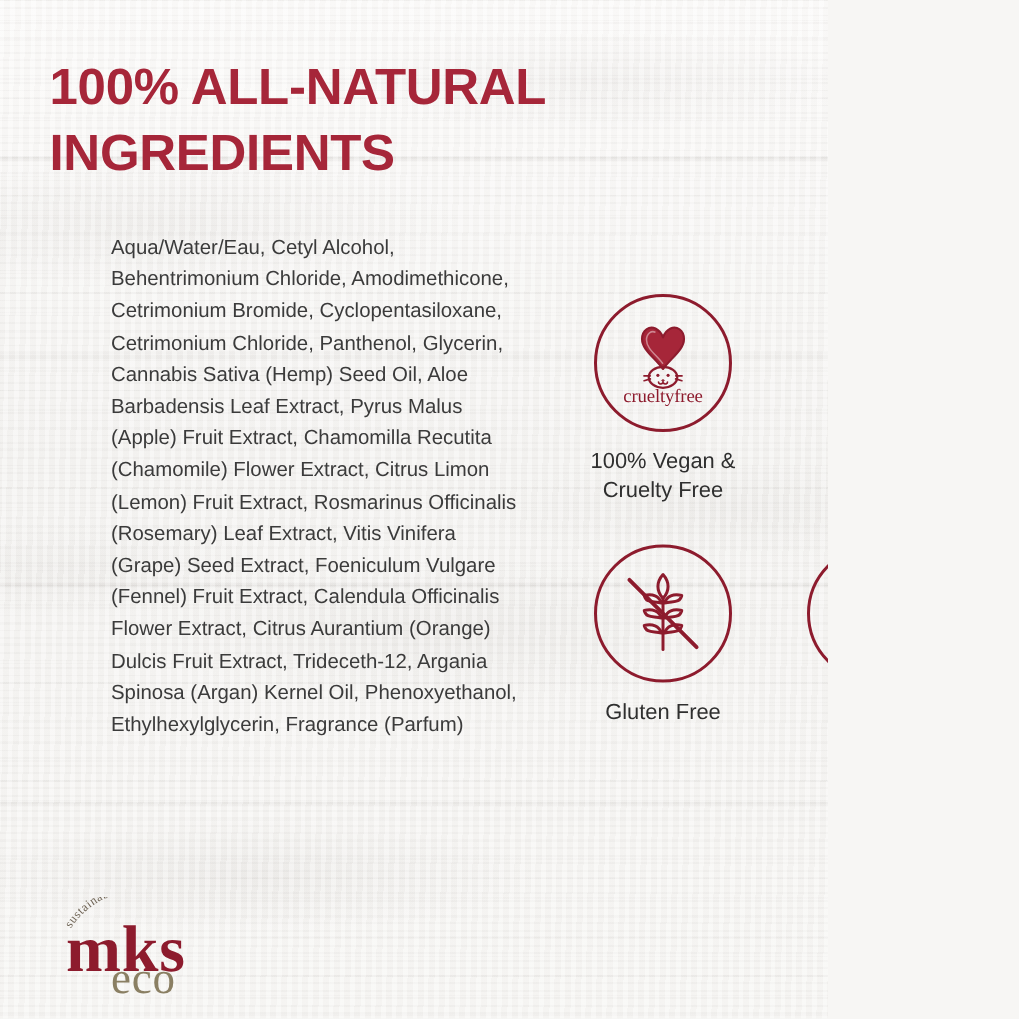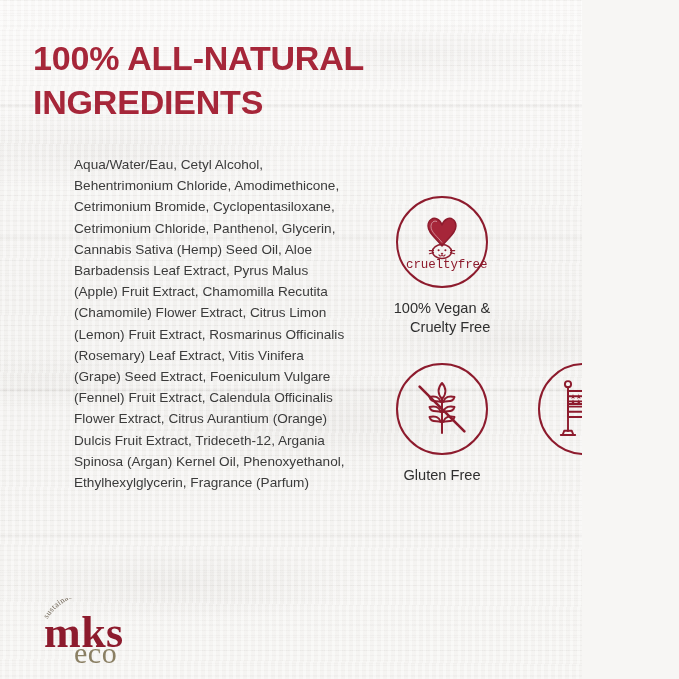--- a/index.html
+++ b/index.html
@@ -13,21 +13,20 @@
     background: #f7f6f4;
     overflow: hidden;
   }
 
   #page {
     position: relative;
     width: 552px;
     height: 679px;
     overflow: hidden;
     background-color: #f6f5f3;
-    padding-left: 30px;
   }
 
   
   .bg-wood {
     position: absolute;
     inset: 0;
     background-color: #f7f6f4;
     background-image:
       
       linear-gradient(to bottom,
@@ -131,33 +130,33 @@
     display: flex;
     align-items: center;
     justify-content: center;
     box-sizing: border-box;
   }
   .badge-label {
     margin-top: 11px;
     color: #2f2f2f;
     font-size: 14.6px;
     line-height: 19px;
-    text-align: right;
+    text-align: center;
     white-space: pre-line;
   }
   .row-gap { height: 26px; }
 
   
   .cf-art { position: relative; width: 72px; height: 72px; }
   .cf-text {
     position: absolute;
     left: 0; right: 0;
     bottom: 6px;
     text-align: center;
-    font-family: Liberation Mono, monospace;
+    font-family: Liberation Serif, serif;
     font-size: 12.5px;
     color: #8d1b2d;
     letter-spacing: -0.1px;
   }
 
   
   #logo {
     position: absolute;
     left: 34px;
     top: 598px;

